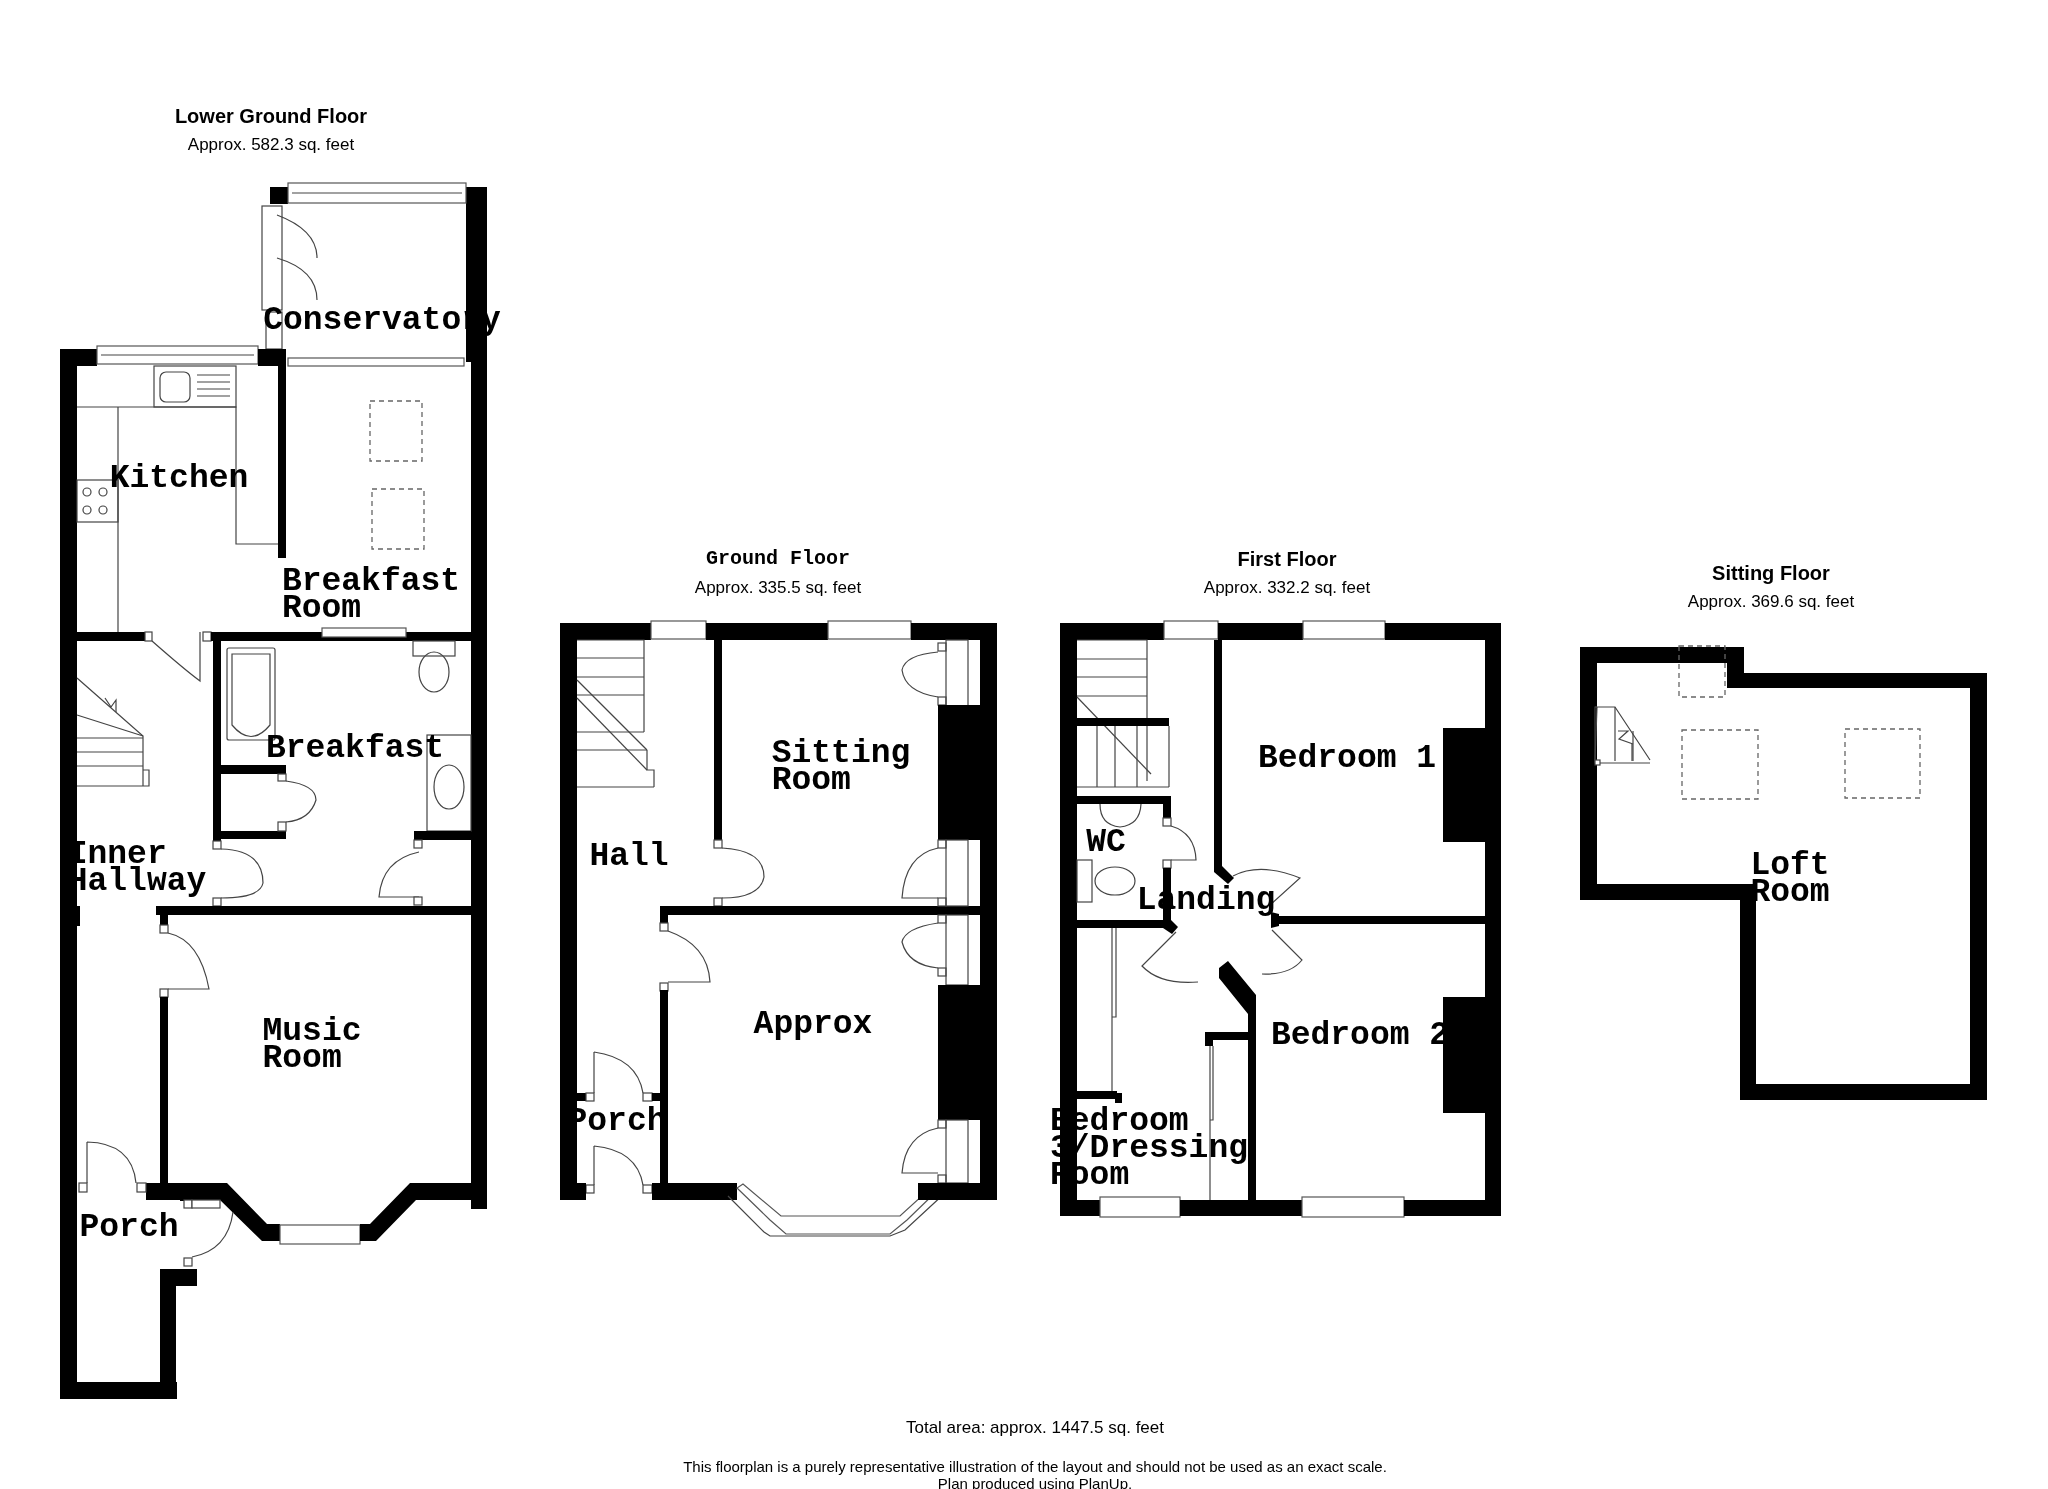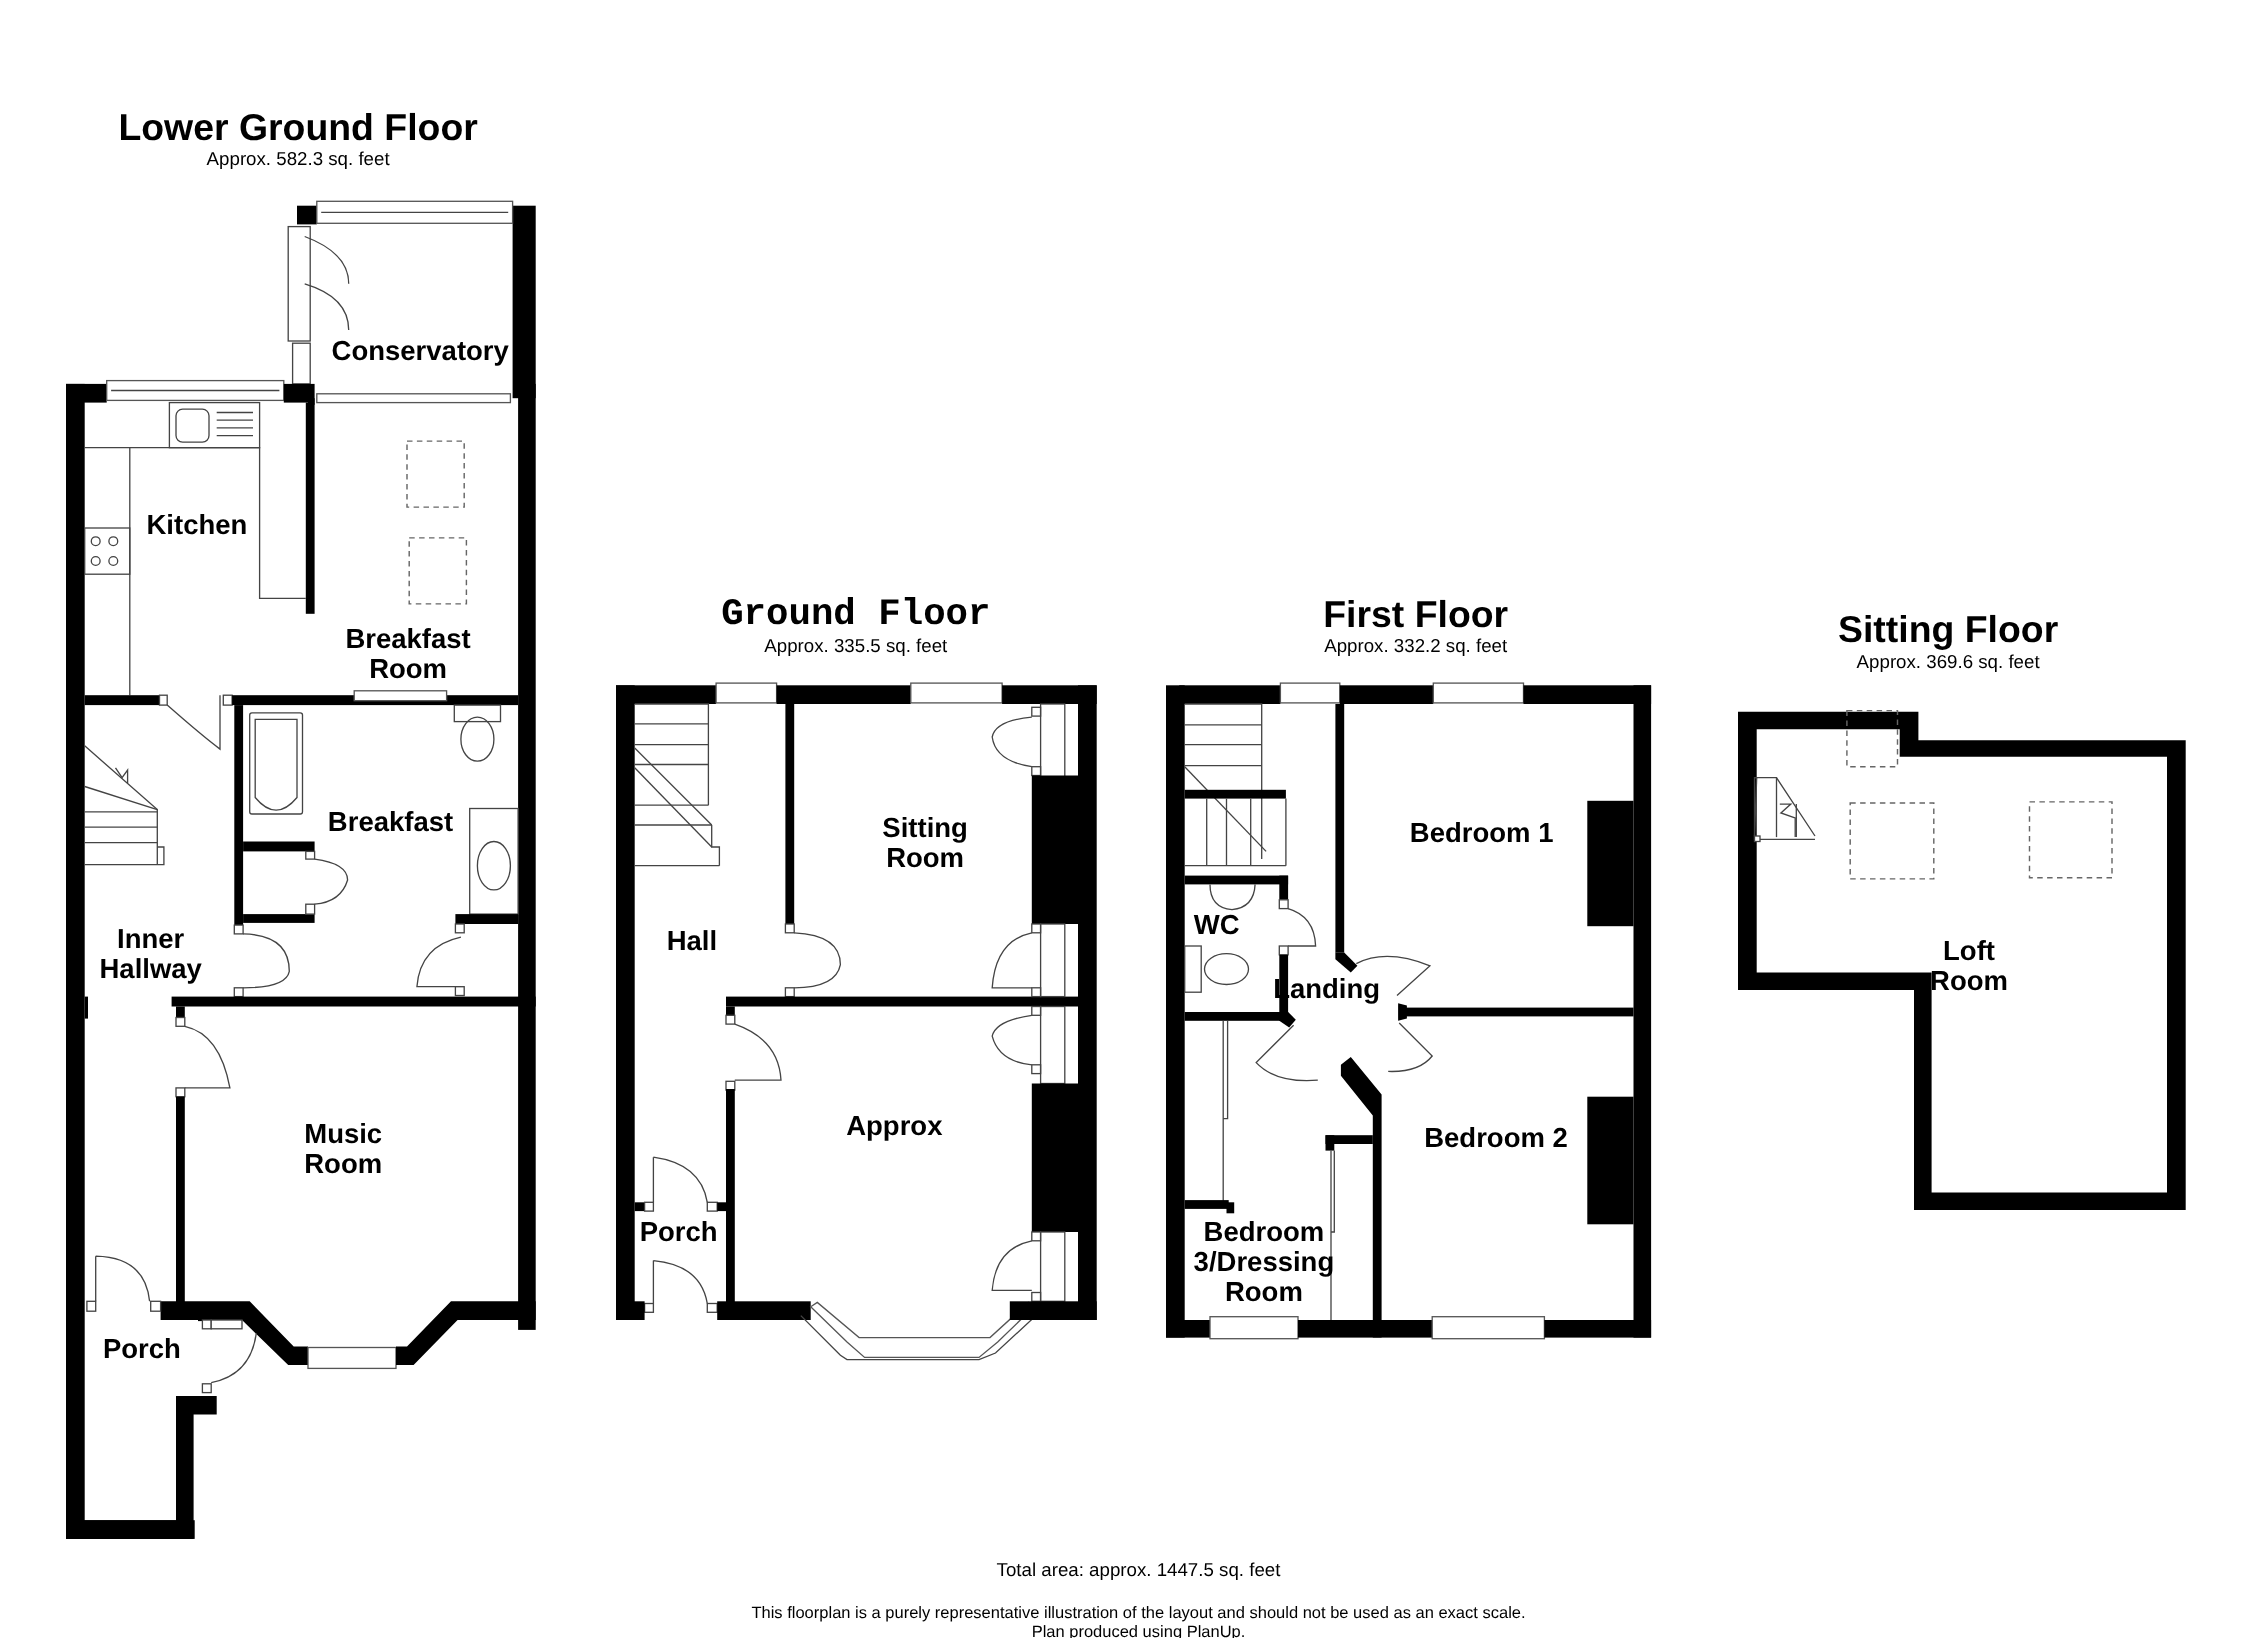--- a/index.html
+++ b/index.html
@@ -1,20 +1,20 @@
 <!DOCTYPE html>
 <html><head>
 <meta charset="utf-8">
 <style>
   html, body { margin: 0; padding: 0; background: #ffffff; }
   body { width: 2048px; height: 1489px; position: relative; overflow: hidden; font-family: "Liberation Sans", sans-serif; color: #000; }
   .plan { position: absolute; left: 0; top: 0; width: 2048px; height: 1489px; }
-  .floor-title { position: absolute; text-align: center; font-weight: bold; font-size: 34px; line-height: 32px; white-space: nowrap; transform: translateX(-50%); }
+  .floor-title { position: absolute; text-align: center; font-weight: bold; font-size: 20px; line-height: 32px; white-space: nowrap; transform: translateX(-50%); }
   .floor-area { position: absolute; text-align: center; font-size: 17px; line-height: 18px; white-space: nowrap; transform: translateX(-50%); }
-  .room-label { position: absolute; text-align: center; font-weight: bold; font-size: 25px; line-height: 27px; white-space: pre-line; transform: translate(-50%, -50%); }
+  .room-label { position: absolute; text-align: left; font-weight: bold; font-size: 33px; line-height: 27px; white-space: pre-line; transform: translate(-50%, -50%); font-family: Liberation Mono, monospace; }
   .total { position: absolute; left: 1035px; top: 1418px; transform: translateX(-50%); font-size: 17px; white-space: nowrap; }
   .disclaimer { position: absolute; left: 1035px; top: 1458px; transform: translateX(-50%); font-size: 15px; line-height: 17px; text-align: center; white-space: nowrap; }
   .wall { fill: #000; }
   .win { fill: #fff; stroke: #555; stroke-width: 1.2; }
   .fx { fill: #fff; stroke: #444; stroke-width: 1.2; }
   .thin { fill: none; stroke: #444; stroke-width: 1.2; }
   .dash { fill: none; stroke: #666; stroke-width: 1.3; stroke-dasharray: 5 4; }
   .jamb { fill: #fff; stroke: #444; stroke-width: 1.2; }
 </style>
 </head>

